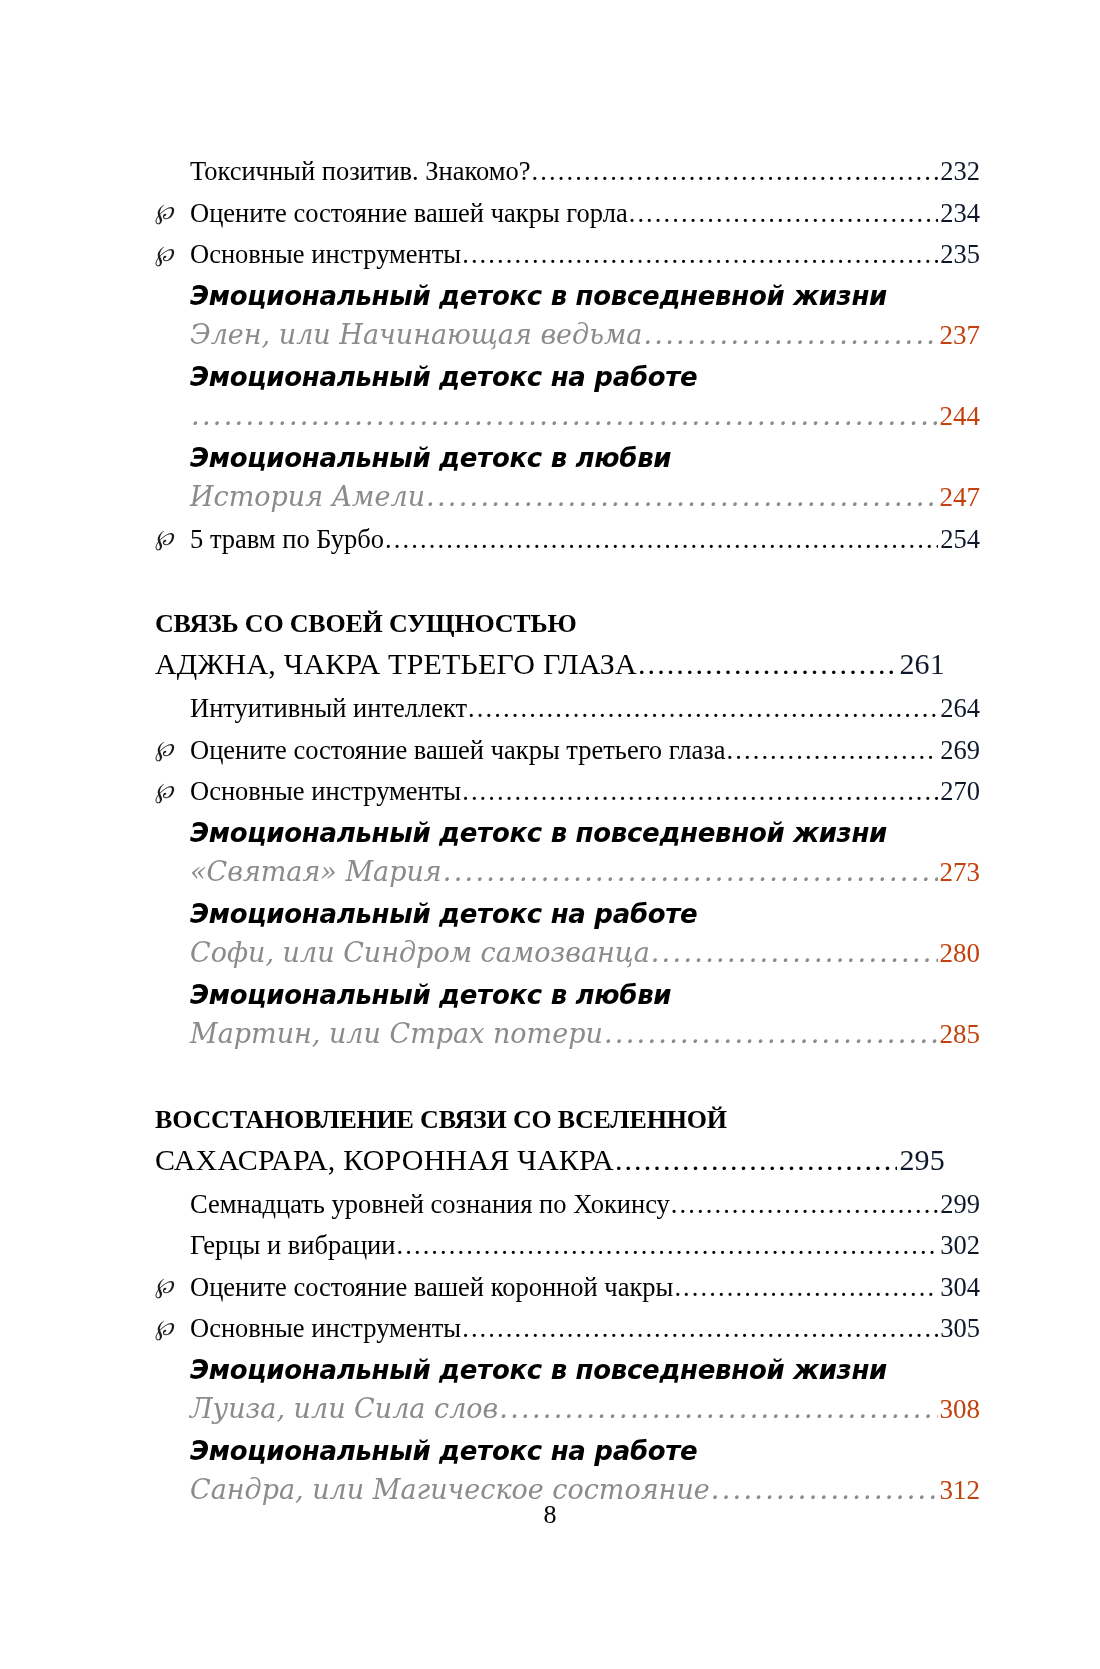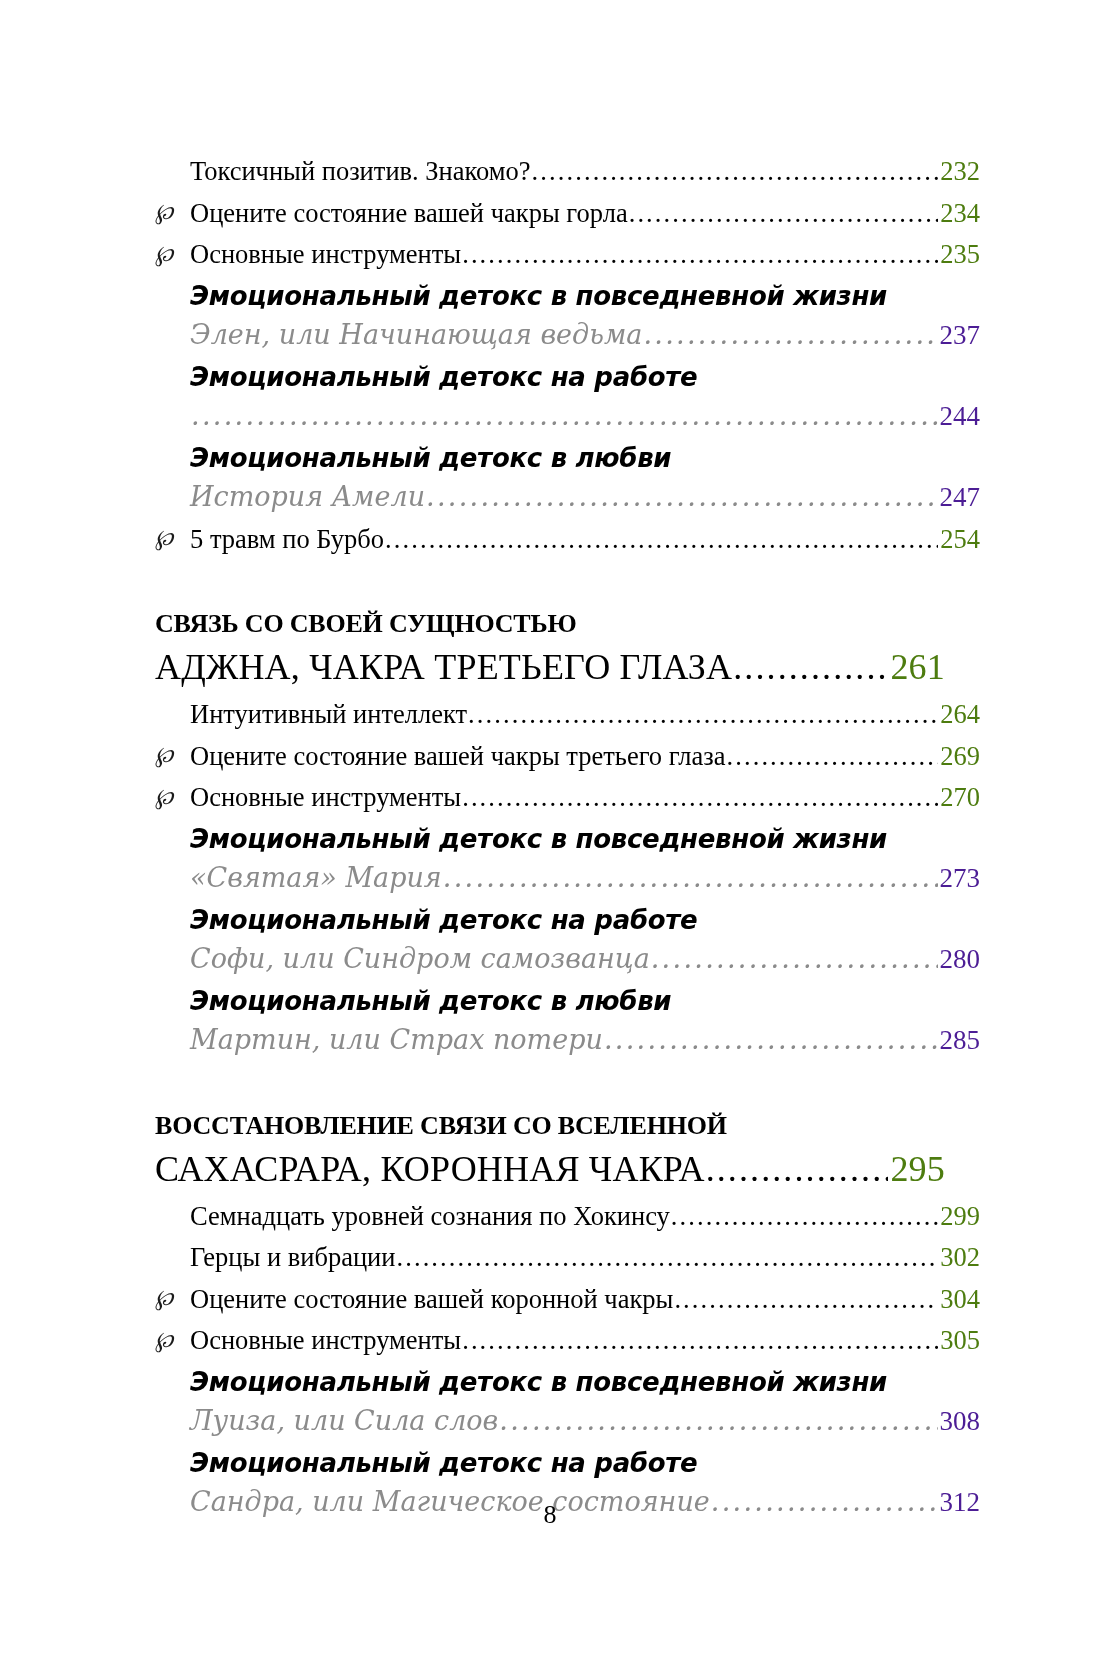--- a/index.html
+++ b/index.html
@@ -44,21 +44,21 @@
     color: inherit;
   }
   .row .leader::before {
     content: ".......................................................................................................................................";
   }
   .row .pg {
     flex: 0 0 auto;
     text-align: right;
     white-space: nowrap;
     font-family: "Liberation Serif", "DejaVu Serif", serif;
-    color: #4d7c0f;
+    color: #0f172a;
   }
 
   
   .entry {
     font-size: 26.5px;
     margin-bottom: 15px;
     padding-left: 35px;
   }
   .entry.nobullet { padding-left: 35px; }
 
@@ -89,37 +89,37 @@
 
   
   .story {
     font-size: 27px;
     font-style: italic;
     font-family: "DejaVu Serif", "Liberation Serif", serif;
     color: #8b8b8b;
     padding-left: 35px;
     margin-bottom: 15px;
   }
-  .story .pg { color: #4c1d95; font-style: normal; font-family: "Liberation Serif", serif; }
+  .story .pg { color: #c2410c; font-style: normal; font-family: "Liberation Serif", serif; }
   .story .leader { color: #8b8b8b; letter-spacing: 2.3px; }
 
   
   .sect-bold {
     font-family: Liberation Serif, serif;
     font-weight: bold;
     font-size: 26px;
     letter-spacing: -0.2px;
     padding-left: 0px;
     margin-bottom: 12px;
     line-height: 1.0;
   }
 
   
   .sect-caps {
-    font-size: 36px;
+    font-size: 30px;
     padding-left: 0px;
     margin-bottom: 16px;
     letter-spacing: 0.2px;
   }
 
   .gap-lg { height: 44px; }
 
   .folio {
     position: absolute;
     left: 0;

